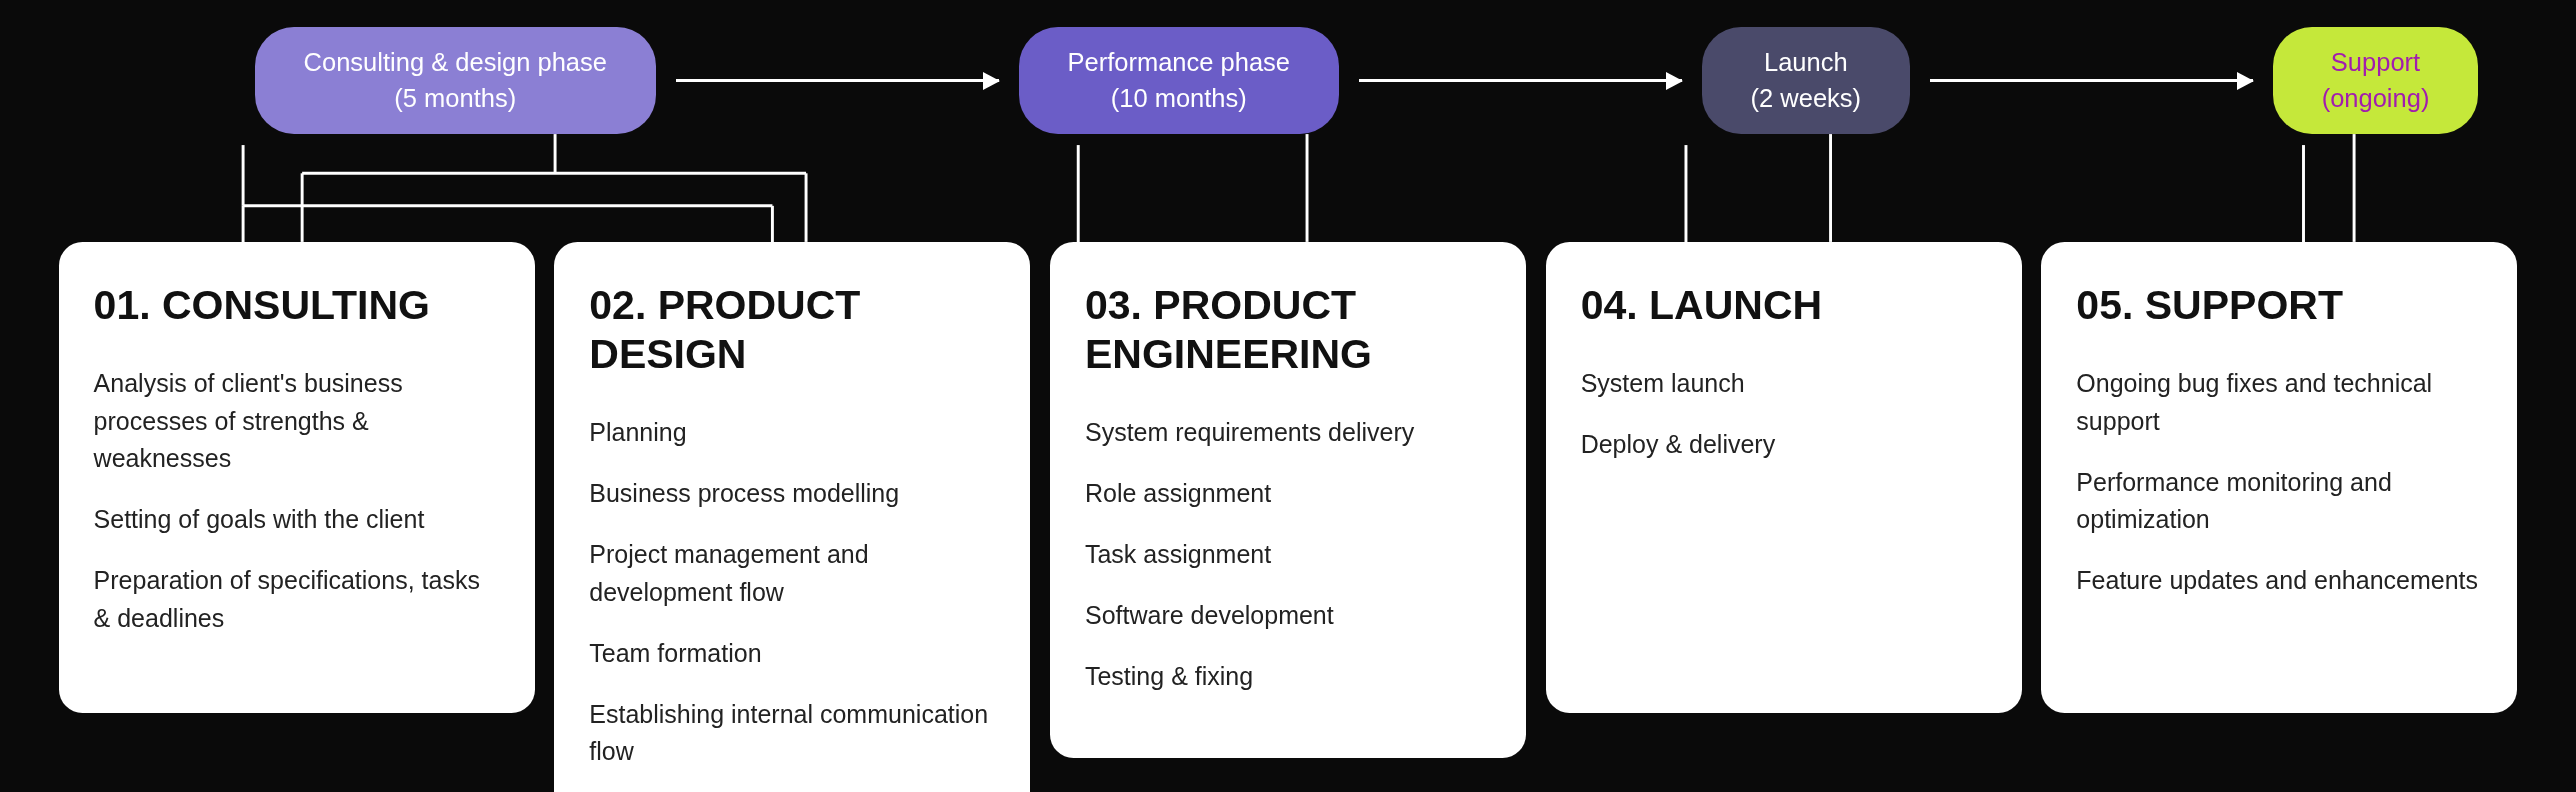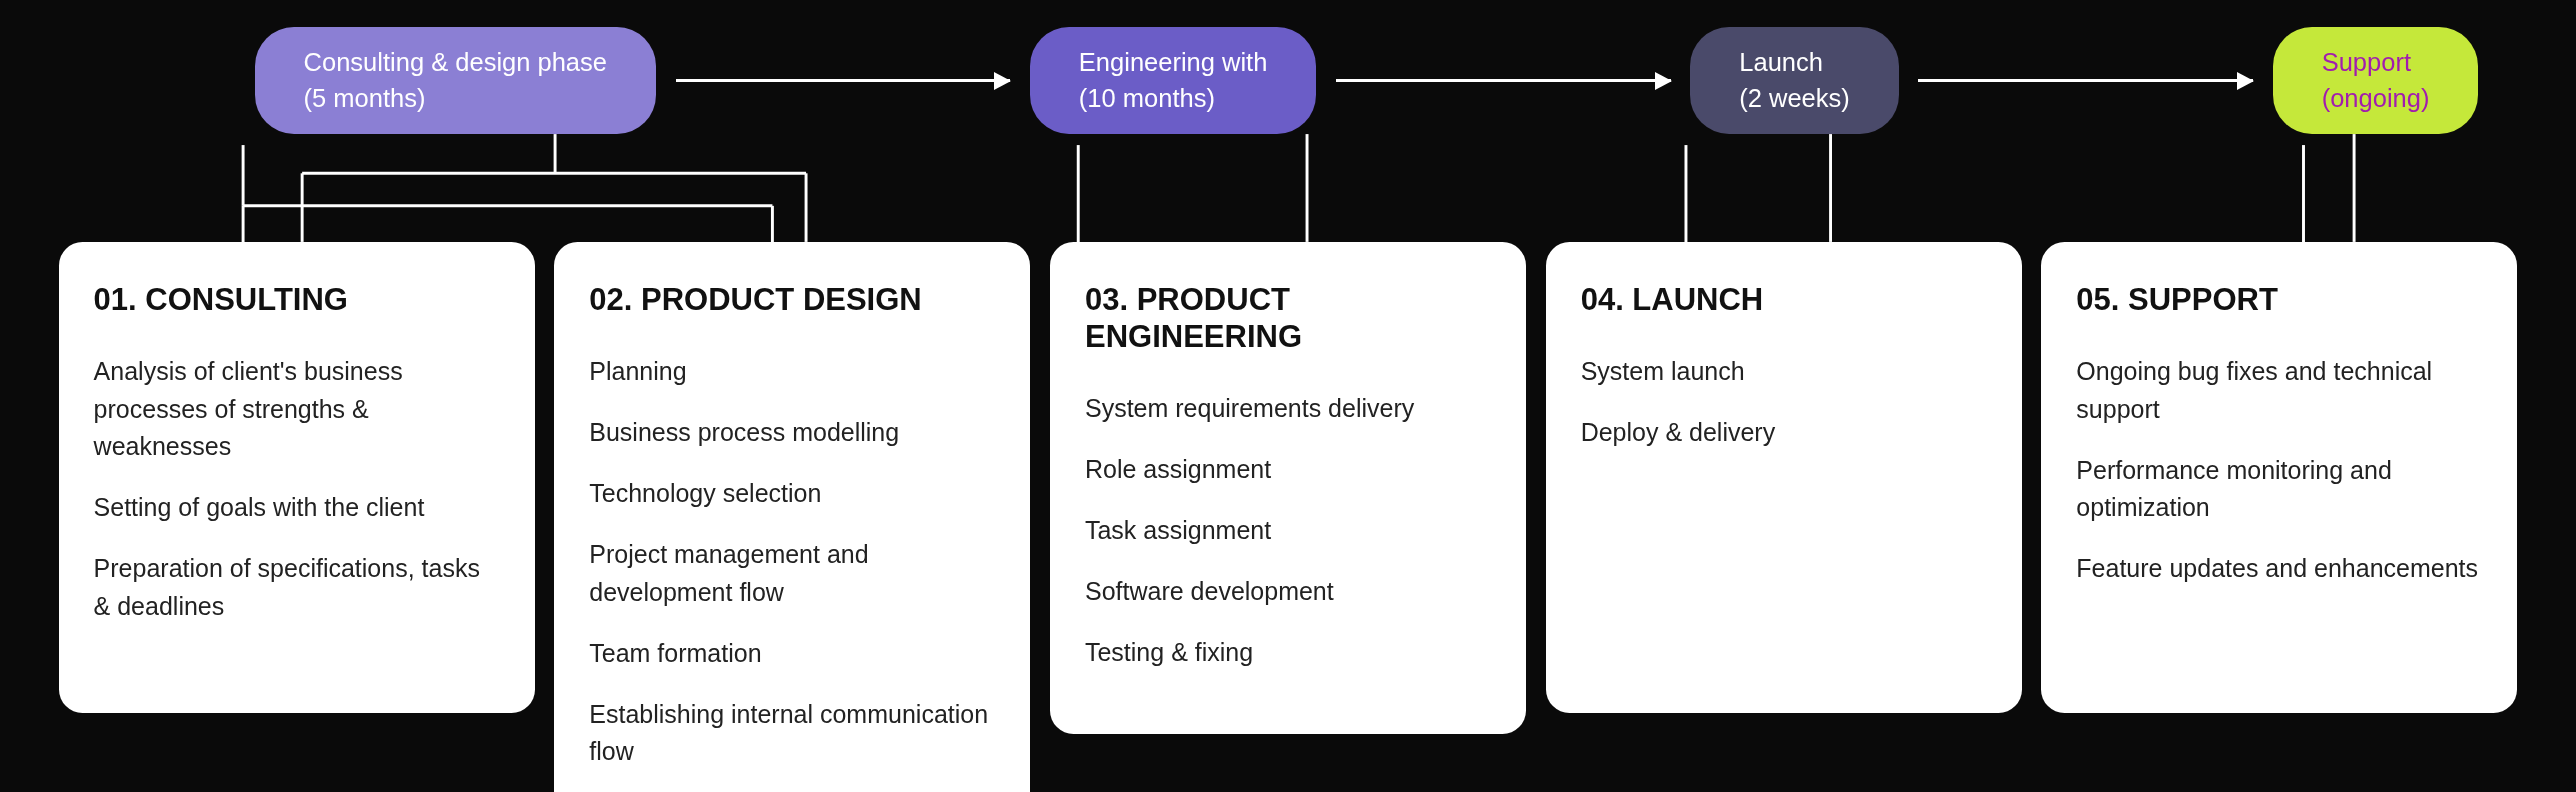--- a/index.html
+++ b/index.html
@@ -15,20 +15,21 @@
     .diagram-container {
       width: 2576px;
       height: 792px;
       position: relative;
       padding: 0 19.6px;
     }
 
     .phase-pill {
       border-radius: 39px;
       padding: 17.6px 49px;
+      text-align: center;
       font-size: 25.5px;
       font-weight: 500;
       color: white;
       line-height: 1.4;
       white-space: nowrap;
     }
 
     .phase-pill.purple {
       background: #8b7fd4;
     }
@@ -57,21 +58,21 @@
 
     .card {
       background: white;
       border-radius: 23.5px;
       padding: 39px 35px;
       flex: 1;
       min-height: 471px;
     }
 
     .card-title {
-      font-size: 31px;
+      font-size: 41px;
       font-weight: 700;
       color: #111;
       margin-bottom: 35px;
       line-height: 1.2;
     }
 
     .card-item {
       font-size: 25px;
       color: #222;
       line-height: 1.5;
@@ -119,21 +120,21 @@
       <div>(5 months)</div>
     </div>
 
     <div style="flex:1; display:flex; align-items:center; padding:0 19.6px;">
       <div style="flex:1; height:2.9px; background:white; position:relative;">
         <div style="position:absolute; right:-1px; top:50%; transform:translateY(-50%); border-left:17.6px solid white; border-top:9.8px solid transparent; border-bottom:9.8px solid transparent;"></div>
       </div>
     </div>
 
     <div class="phase-pill dark-purple">
-      <div>Engineering with</div>
+      <div>Performance phase</div>
       <div>(10 months)</div>
     </div>
 
     <div style="flex:1; display:flex; align-items:center; padding:0 19.6px;">
       <div style="flex:1; height:2.9px; background:white; position:relative;">
         <div style="position:absolute; right:-1px; top:50%; transform:translateY(-50%); border-left:17.6px solid white; border-top:9.8px solid transparent; border-bottom:9.8px solid transparent;"></div>
       </div>
     </div>
 
     <div class="phase-pill dark-gray">
@@ -177,21 +178,20 @@
       <div class="card-title">01. CONSULTING</div>
       <div class="card-item">Analysis of client's business processes of strengths &amp; weaknesses</div>
       <div class="card-item">Setting of goals with the client</div>
       <div class="card-item">Preparation of specifications, tasks &amp; deadlines</div>
     </div>
 
     <div class="card">
       <div class="card-title">02. PRODUCT DESIGN</div>
       <div class="card-item">Planning</div>
       <div class="card-item">Business process modelling</div>
-      <div class="card-item">Technology selection</div>
       <div class="card-item">Project management and development flow</div>
       <div class="card-item">Team formation</div>
       <div class="card-item">Establishing internal communication flow</div>
     </div>
 
     <div class="card">
       <div class="card-title">03. PRODUCT ENGINEERING</div>
       <div class="card-item">System requirements delivery</div>
       <div class="card-item">Role assignment</div>
       <div class="card-item">Task assignment</div>

